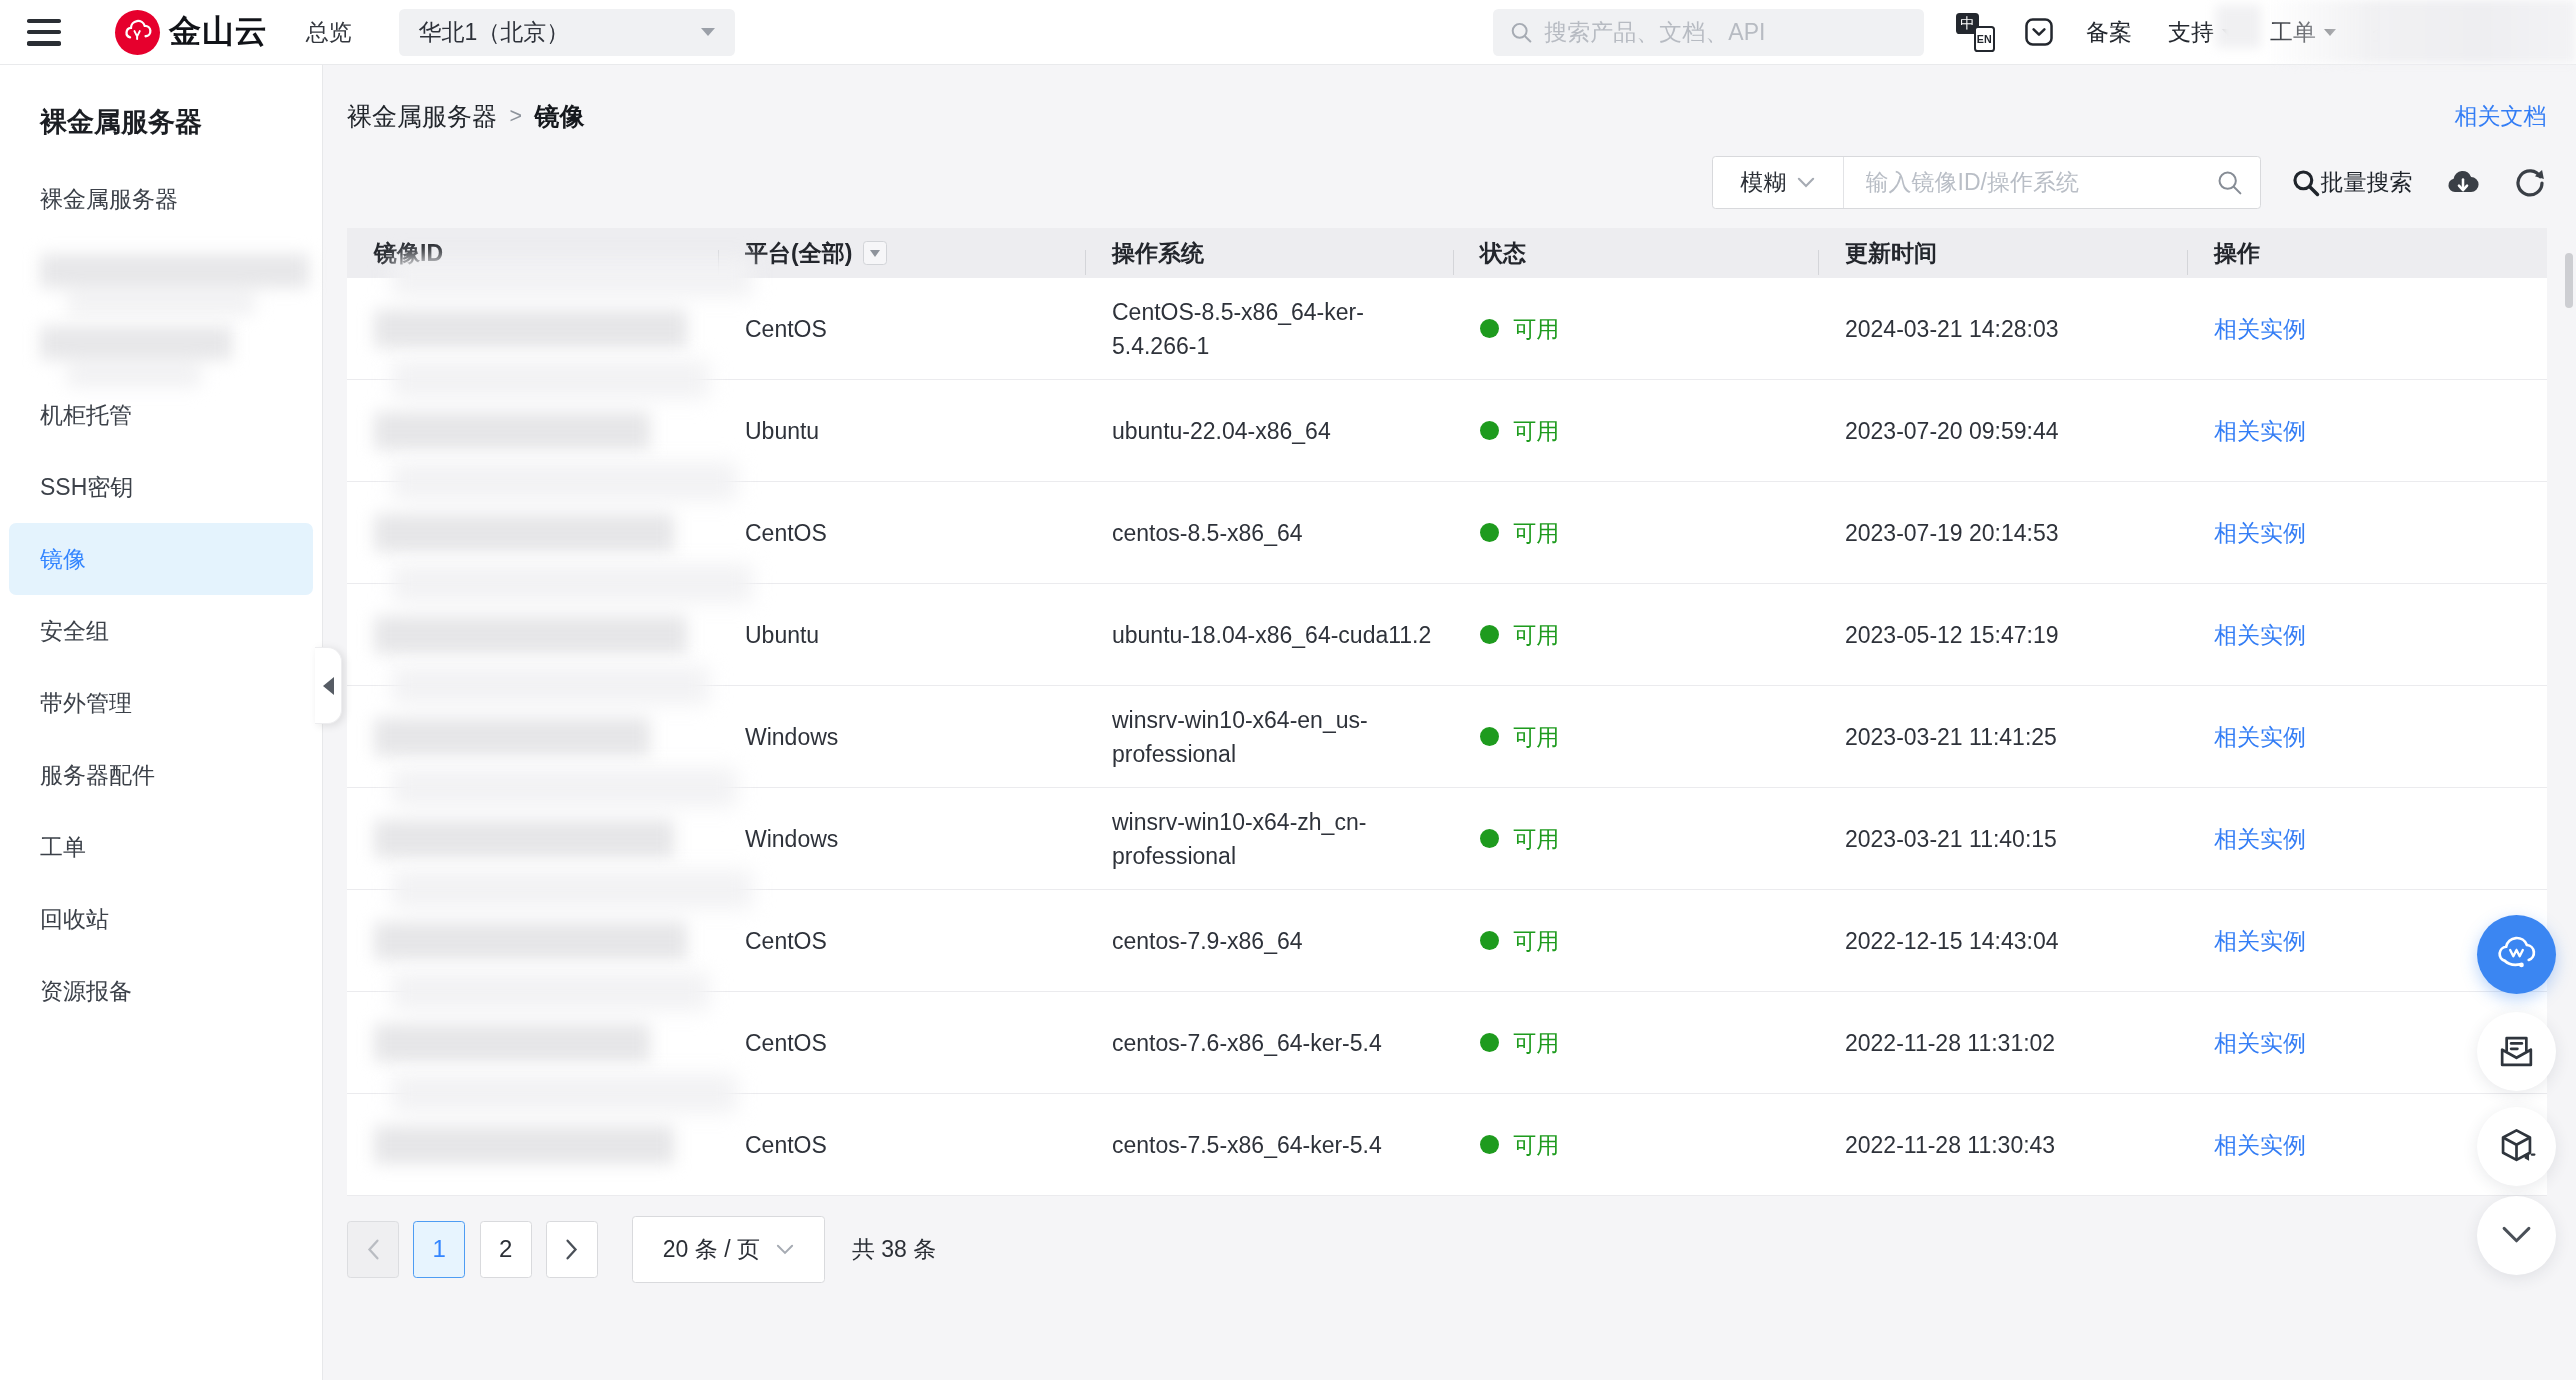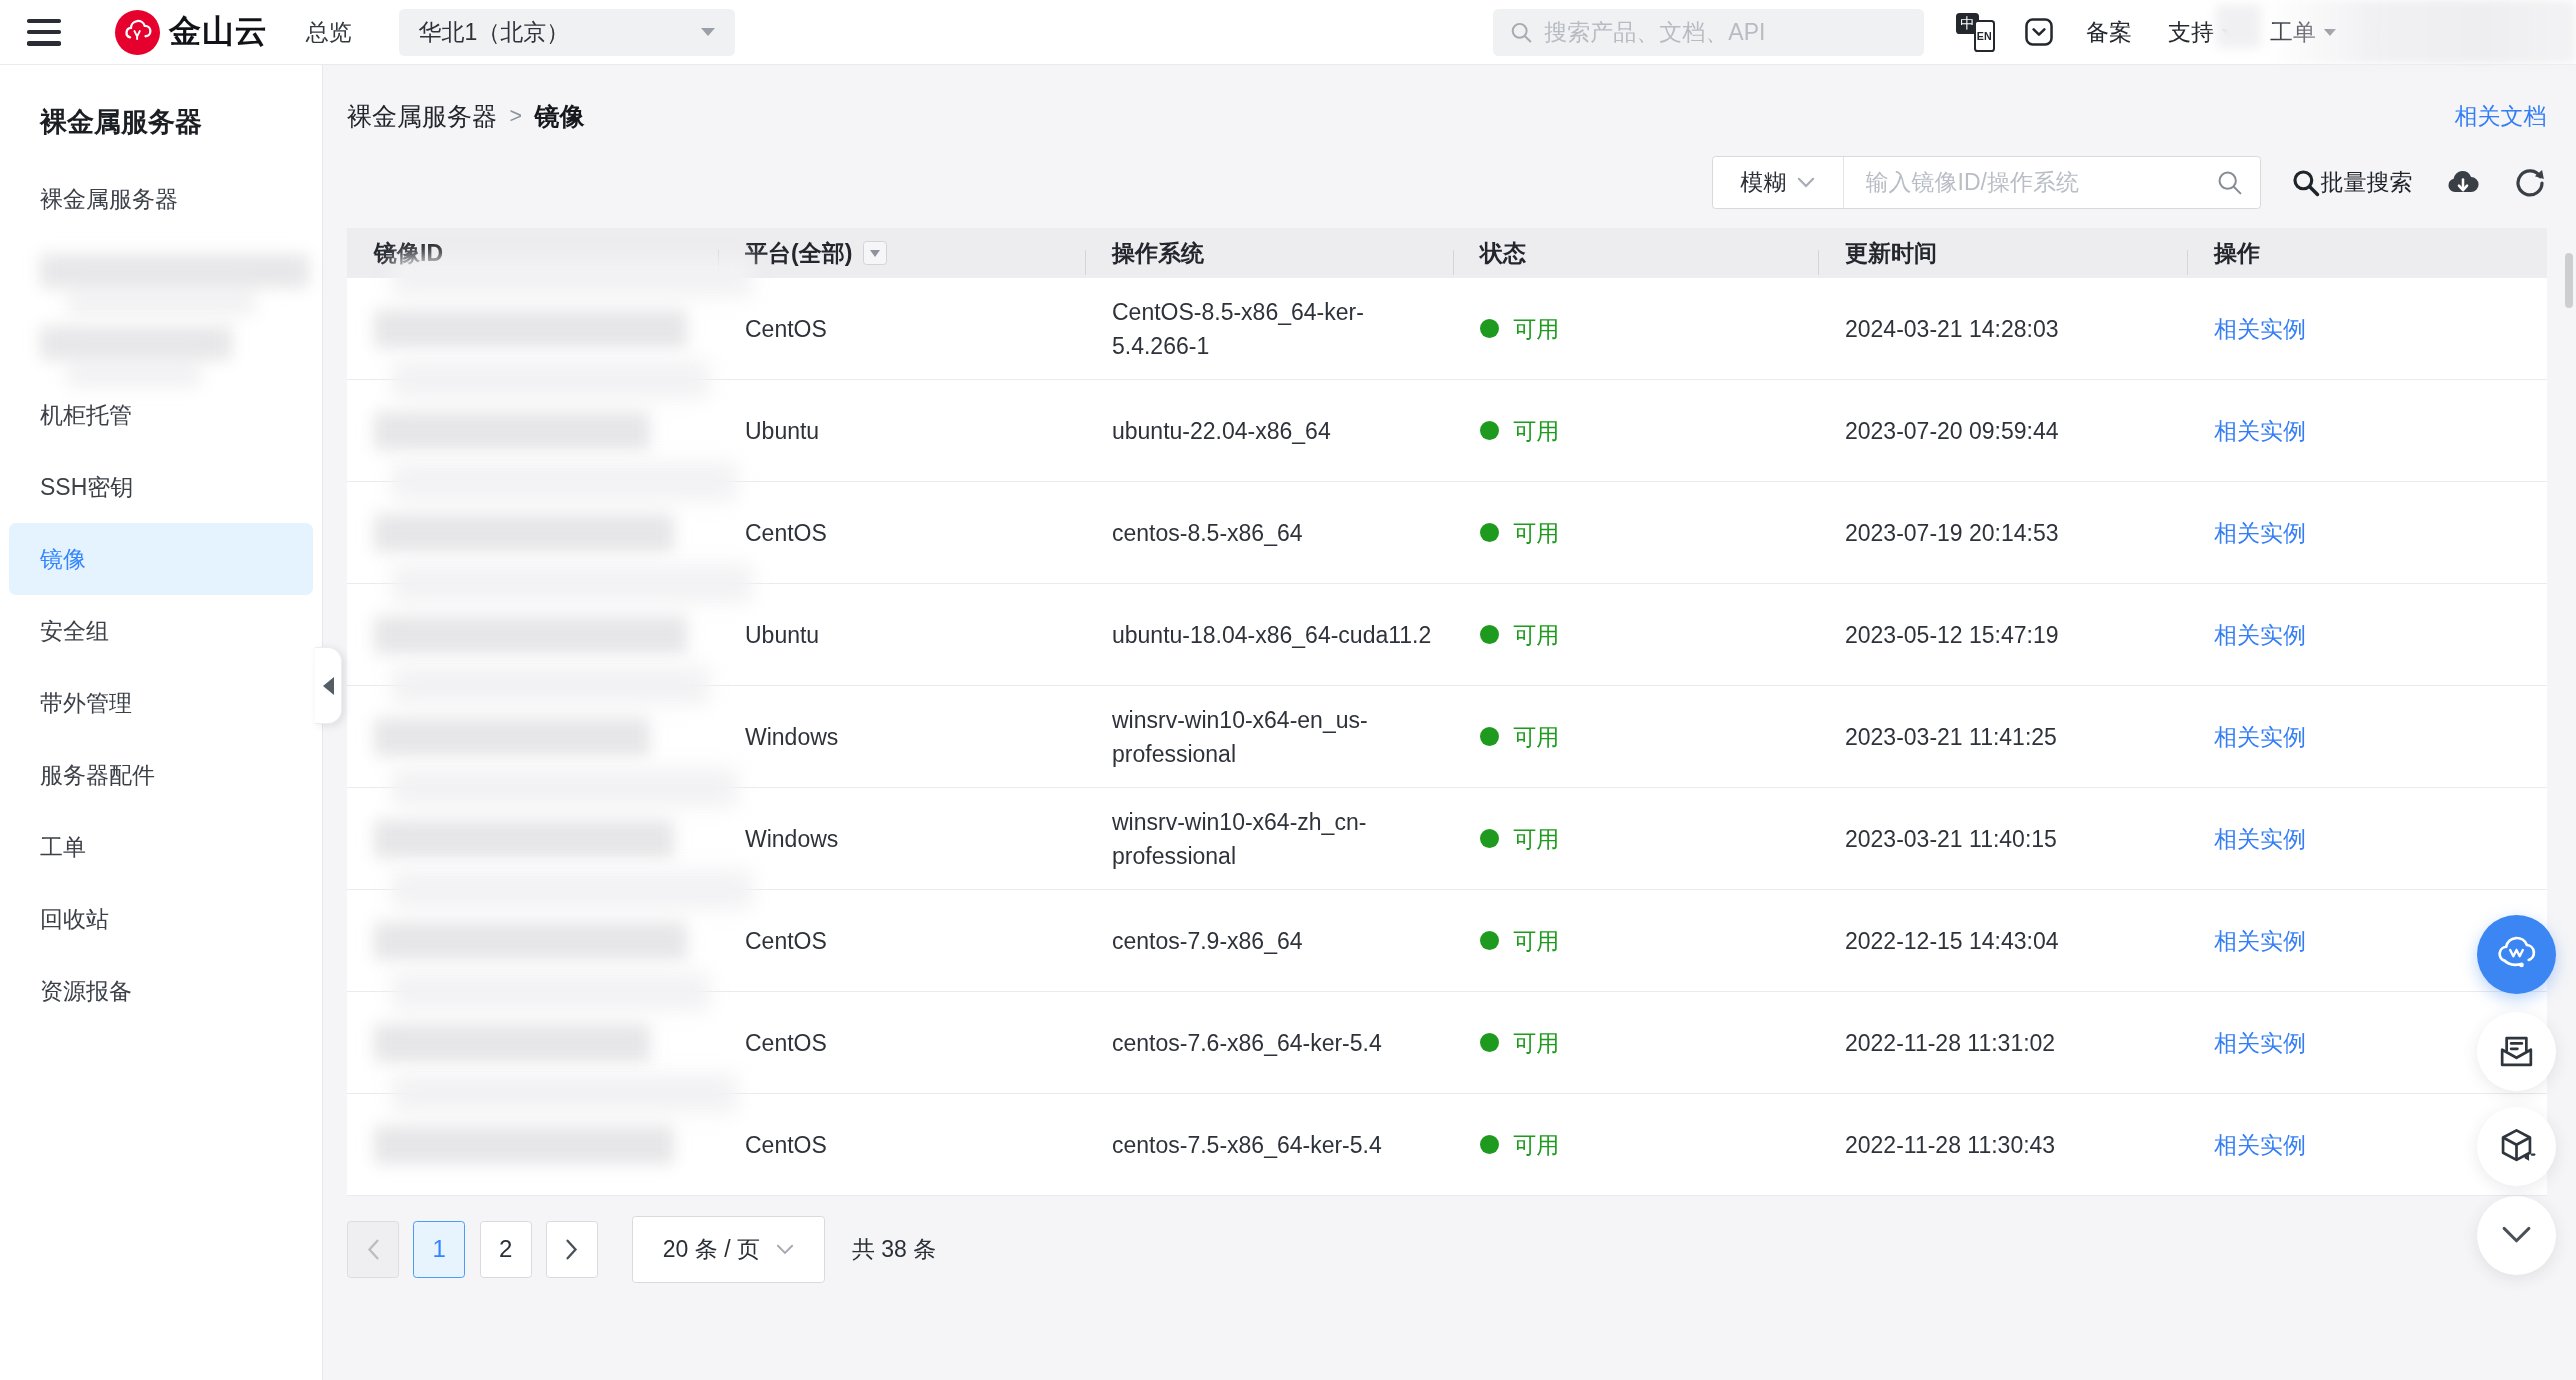--- a/index.html
+++ b/index.html
@@ -20,21 +20,21 @@
             display:flex; align-items:center; padding:0 19.7px; font-size:23px; color:#2e323a; cursor:pointer; }
   .region .grow { flex:1; }
   .caret { width:0; height:0; border-left:7.2px solid transparent; border-right:7.2px solid transparent; border-top:8px solid #9ba0a8; }
   .tb-spacer { flex:1; }
   .tb-search { width:431px; height:47px; background:#f0f1f3; border-radius:5.4px; display:flex; align-items:center; padding:0 16px; }
   .tb-search input { border:none; outline:none; background:transparent; font-size:23px; color:#555b63; width:100%; margin-left:10.7px; font-family:inherit; }
   .tb-search input::placeholder { color:#b7bbc2; }
   .lang-ico { position:relative; width:39px; height:39px; margin-left:32px; cursor:pointer; }
   .lang-zh { position:absolute; left:0; top:0; width:23px; height:21.5px; background:#23272e; color:#fff; border-radius:3.6px;
              font-size:14.3px; display:flex; align-items:center; justify-content:center; }
-  .lang-en { position:absolute; right:0; bottom:0; width:21.5px; height:32px; background:#fff; border:2.7px solid #23272e; border-radius:3.6px;
+  .lang-en { position:absolute; right:0; bottom:0; width:21.5px; height:26px; background:#fff; border:2.7px solid #23272e; border-radius:3.6px;
              color:#23272e; font-size:10.7px; font-weight:bold; display:flex; align-items:center; justify-content:center; }
   .msg-ico { margin-left:27px; cursor:pointer; display:flex; }
   .tb-nav { display:flex; align-items:center; margin-left:30px; }
   .tb-nav-item { display:flex; align-items:center; margin-right:36px; font-size:23px; color:#24282f; cursor:pointer; white-space:nowrap; }
   .tb-nav-item .caret { margin-left:8px; border-top-color:#2a2e34; border-left-width:6.3px; border-right-width:6.3px; border-top-width:7.2px; }
   .avatar-blur { position:absolute; right:0; top:0; width:313px; height:64px;
                  background:linear-gradient(90deg, rgba(242,242,244,0), #f1f1f3 35%, #eeeef1 70%, #f3f3f5); filter:blur(4.5px); }
   .nav-blur-patch { position:absolute; right:315px; top:5.4px; width:45px; height:43px; background:#f0f0f2; filter:blur(5.4px); }
 
   

